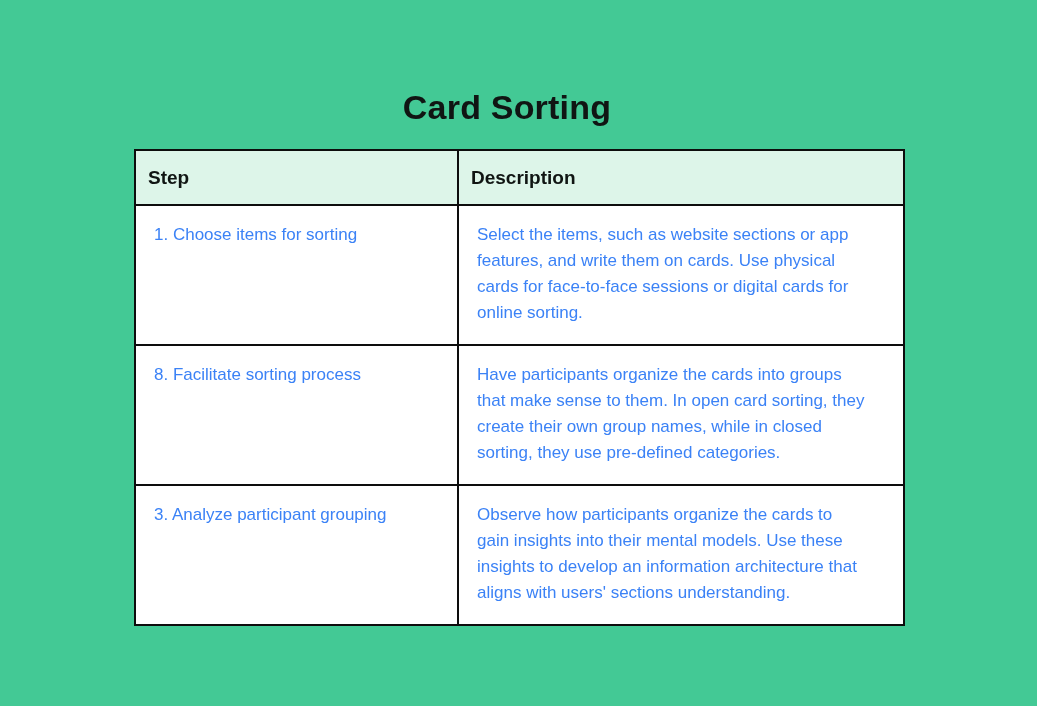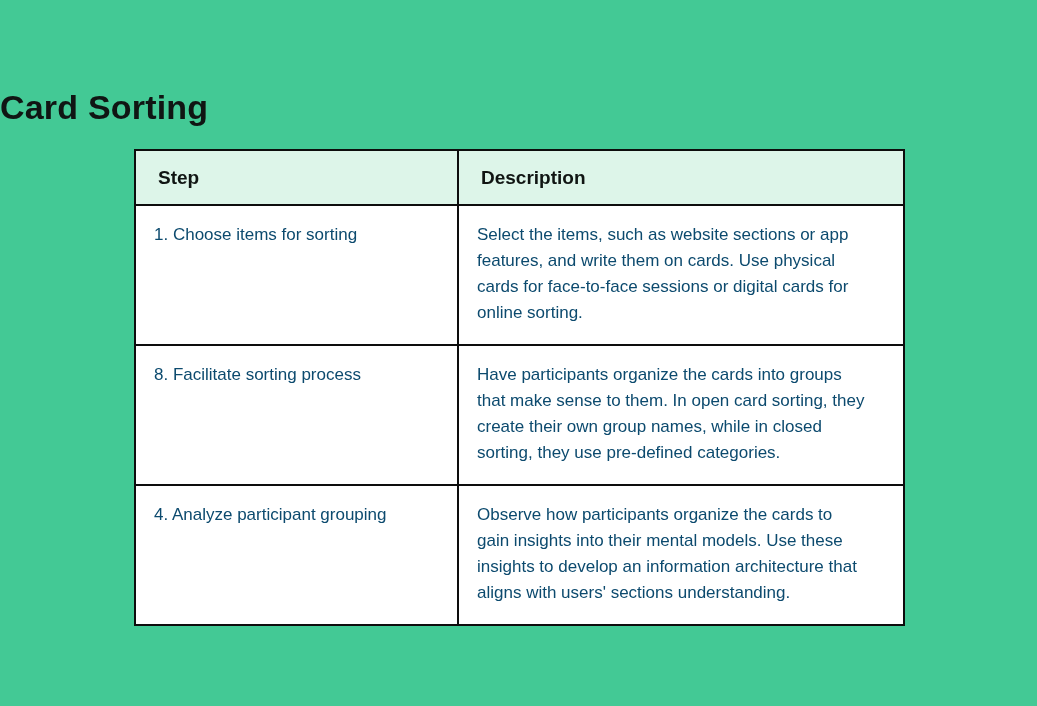--- a/index.html
+++ b/index.html
@@ -17,20 +17,21 @@
     position: relative;
     width: 1037px;
     height: 706px;
     box-sizing: border-box;
   }
   .page-title {
     position: absolute;
     top: 62px;
     left: 0;
     width: 1014px;
+    text-align: center;
     font-size: 34px;
     font-weight: bold;
     color: #101513;
     letter-spacing: 0.2px;
     line-height: 44px;
   }
   .table-wrap {
     position: absolute;
     left: 134px;
     top: 149px;
@@ -47,32 +48,32 @@
   table.info-table col.col-desc { width: 446px; }
 
   table.info-table thead th {
     background: #ddf5e9;
     border-bottom: 2px solid #0d0d0d;
     text-align: left;
     vertical-align: middle;
     font-size: 19px;
     font-weight: bold;
     color: #101513;
-    padding: 16px 18px 15px 22px;
+    padding: 16px 18px 15px 12px;
     height: 54px;
     box-sizing: border-box;
   }
   table.info-table thead th.th-step { border-right: 2px solid #0d0d0d; }
 
   table.info-table tbody td {
     border-top: 2px solid #0d0d0d;
     vertical-align: top;
     font-size: 17px;
     font-weight: normal;
-    color: #0c4a6e;
+    color: #3b82f6;
     line-height: 26px;
     padding: 16px 18px 18px 18px;
     box-sizing: border-box;
     background: #ffffff;
     margin-left: 19px;
   }
   table.info-table tbody tr:first-child td { border-top: none; }
   table.info-table tbody td.cell-step {
     border-right: 2px solid #0d0d0d;
     white-space: nowrap;
@@ -111,21 +112,21 @@
             <span class="desc-text">Select the items, such as website sections or app features, and write them on cards. Use physical cards for face-to-face sessions or digital cards for online sorting.</span>
           </td>
         </tr>
         <tr>
           <td class="cell-step">8. Facilitate sorting process</td>
           <td class="cell-desc">
             <span class="desc-text">Have participants organize the cards into groups that make sense to them. In open card sorting, they create their own group names, while in closed sorting, they use pre-defined categories.</span>
           </td>
         </tr>
         <tr>
-          <td class="cell-step">4. Analyze participant grouping</td>
+          <td class="cell-step">3. Analyze participant grouping</td>
           <td class="cell-desc">
             <span class="desc-text">Observe how participants organize the cards to gain insights into their mental models. Use these insights to develop an information architecture that aligns with users' sections understanding.</span>
           </td>
         </tr>
       </tbody>
     </table>
   </div>
 
 </div>
 

